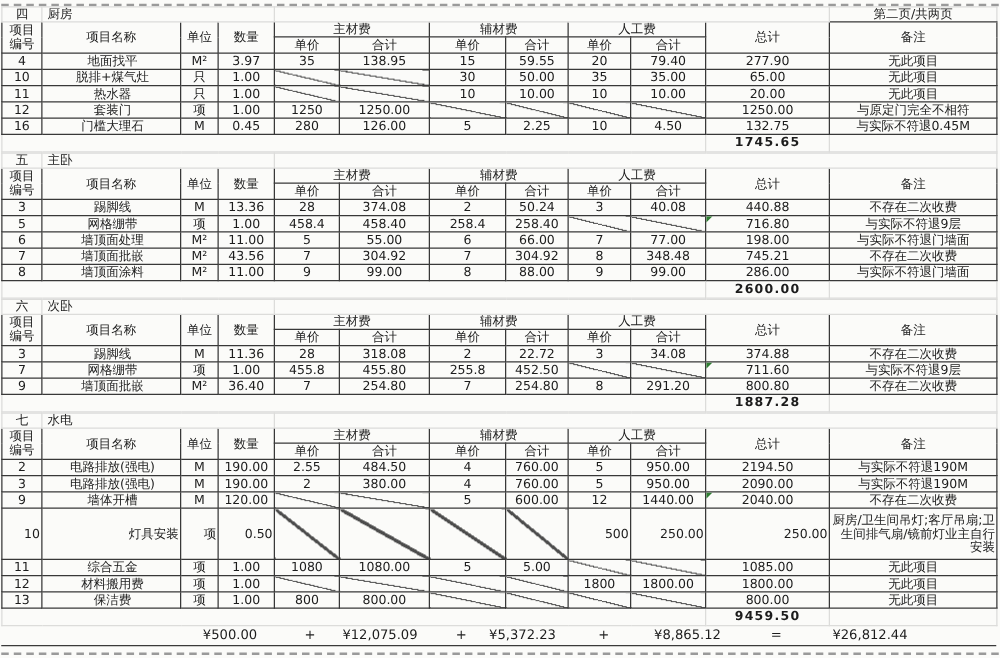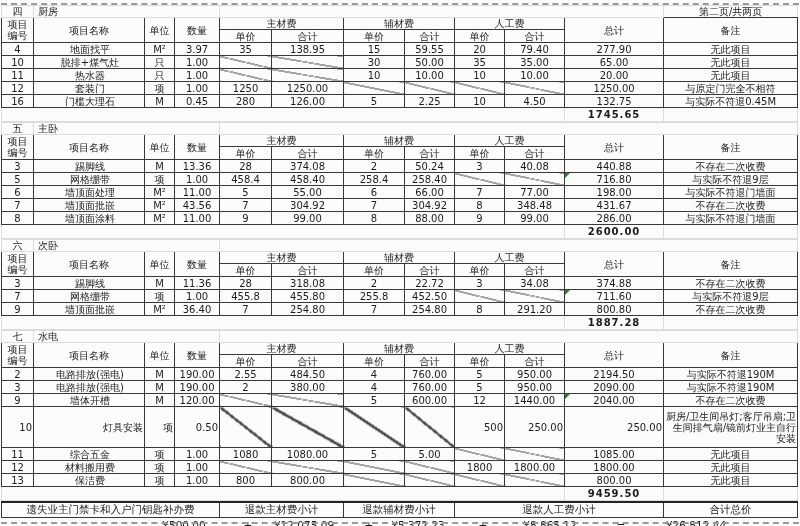--- a/index.html
+++ b/index.html
@@ -267,21 +267,21 @@
             <td>7</td>
             <td class="name-cell">墙顶面批嵌</td>
             <td>M²</td>
             <td>43.56</td>
             <td>7</td>
             <td>304.92</td>
             <td>7</td>
             <td>304.92</td>
             <td>8</td>
             <td>348.48</td>
-            <td class="total-cell">431.67</td>
+            <td class="total-cell">745.21</td>
             <td class="note-cell">不存在二次收费</td>
           </tr>
           <tr class="drow">
             <td>8</td>
             <td class="name-cell">墙顶面涂料</td>
             <td>M²</td>
             <td>11.00</td>
             <td>9</td>
             <td>99.00</td>
             <td>8</td>
@@ -528,38 +528,20 @@
           <tr class="srow">
             <td colspan="10" class="ghost"></td>
             <td class="ghost sub">9459.50</td>
             <td class="ghost"></td>
           </tr>
         </tbody>
       </table>
     </div>
 
   <div class="summary">
-    <table class="sumlab">
-      <colgroup>
-        <col style="width:218px">
-          <col style="width:124px">
-          <col style="width:111px">
-          <col style="width:209px">
-          <col style="width:134px">
-      </colgroup>
-      <tbody>
-          <tr>
-        <td>遗失业主门禁卡和入户门钥匙补办费</td>
-        <td>退款主材费小计</td>
-        <td>退款辅材费小计</td>
-        <td>退款人工费小计</td>
-        <td>合计总价</td>
-      </tr>
-    </tbody>
-      </table>
     <div class="sumvals">
       <span class="v1">¥500.00</span>
       <span class="o1">+</span>
       <span class="v2">¥12,075.09</span>
       <span class="o2">+</span>
       <span class="v3">¥5,372.23</span>
       <span class="o3">+</span>
       <span class="v4">¥8,865.12</span>
       <span class="o4">=</span>
       <span class="v5">¥26,812.44</span>

